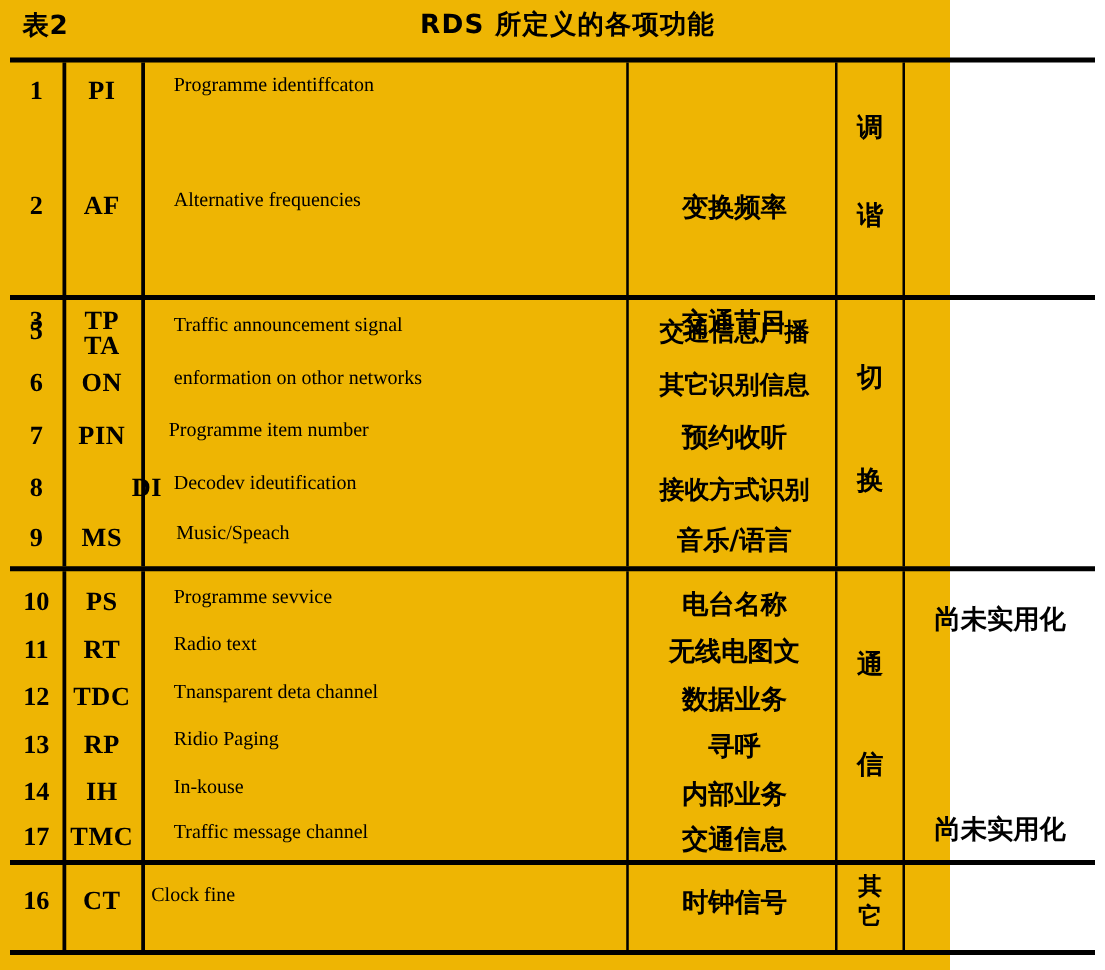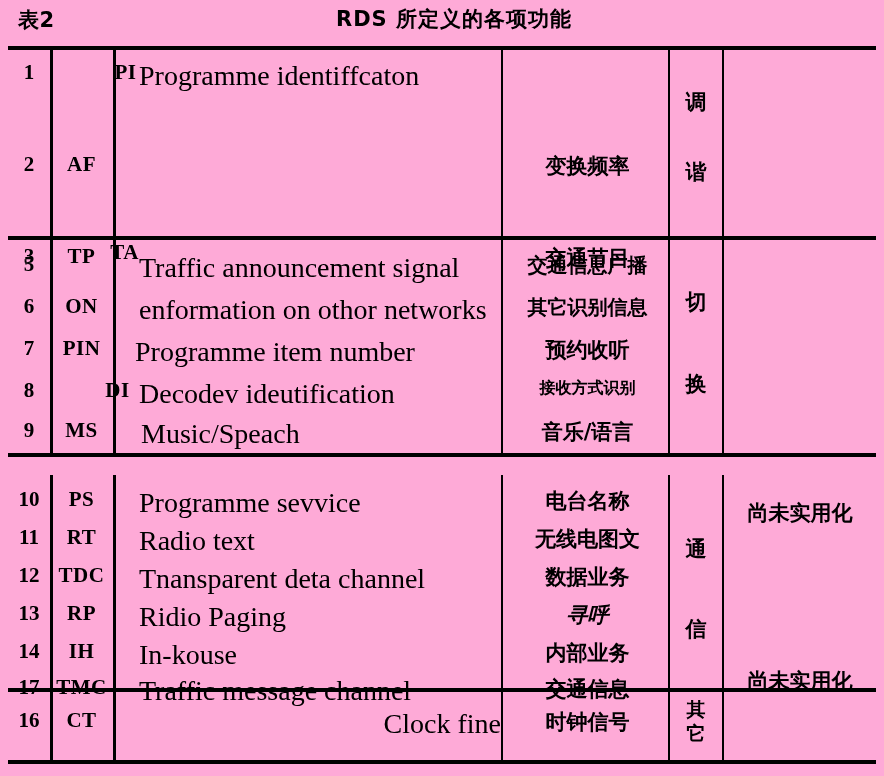--- a/index.html
+++ b/index.html
@@ -13,23 +13,23 @@
     overflow: hidden;
     font-family: "Liberation Serif", "DejaVu Serif", serif;
     color: #000000;
     position: relative;
     -webkit-font-smoothing: none;
   }
 
   
   .page {
     position: relative;
-    width: 884px;
+    width: 760px;
     height: 776px;
-    background: #f9a8d4;
+    background: #eab308;
   }
 
   
   .caption-row {
     position: absolute;
     left: 0;
     top: 0;
     width: 884px;
     height: 44px;
   }
@@ -86,21 +86,21 @@
   .vline.thin { width: 2px; }
 
   
   .block {
     position: absolute;
     left: 0;
     width: 868px;
   }
   .block.b1 { top: 4px;   height: 186px; }
   .block.b2 { top: 194px; height: 213px; }
-  .block.b3 { top: 429px; height: 231px; }
+  .block.b3 { top: 411px; height: 231px; }
   .block.b4 { top: 646px; height: 68px; }
 
   .rows {
     position: absolute;
     left: 0;
     top: 0;
     width: 868px;
     height: 100%;
   }
   .row {
@@ -126,25 +126,25 @@
     text-align: center;
     font-size: 21px;
     font-weight: bold;
     letter-spacing: 0.5px;
   }
   .c-eng {
     left: 113px;
     width: 380px;
     text-align: left;
     padding-left: 18px;
-    font-size: 28px;
+    font-size: 16px;
     box-sizing: border-box;
   }
   .c-eng.center {
-    text-align: right;
+    text-align: left;
     padding-left: 0;
   }
   .c-cn {
     left: 497px;
     width: 165px;
     text-align: center;
     font-size: 21px;
     font-weight: bold;
     font-family: "DejaVu Sans", "Liberation Sans", sans-serif;
   }
@@ -199,26 +199,27 @@
     <div class="block b1">
       <div class="vline" style="left:42px; top:0; height:186px;"></div>
       <div class="vline" style="left:105px; top:0; height:186px;"></div>
       <div class="vline thin" style="left:493px; top:0; height:186px;"></div>
       <div class="vline thin" style="left:660px; top:0; height:186px;"></div>
       <div class="vline thin" style="left:714px; top:0; height:186px;"></div>
 
       <div class="rows">
         <div class="row" style="height:46px;">
           <div class="cell c-num" style="top:10px;">1</div>
-          <div class="cell c-abbr" style="top:10px;margin-left:44px;">PI</div>
+          <div class="cell c-abbr" style="top:10px;">PI</div>
           <div class="cell c-eng" style="top:10px;">Programme identiffcaton</div>
         </div>
         <div class="row" style="height:46px;">
           <div class="cell c-num" style="top:56px;">2</div>
           <div class="cell c-abbr" style="top:56px;">AF</div>
+          <div class="cell c-eng" style="top:56px;">Alternative frequencies</div>
           <div class="cell c-cn" style="top:56px;">变换频率</div>
         </div>
         <div class="row" style="height:46px;">
           <div class="cell c-num" style="top:102px;">3</div>
           <div class="cell c-abbr" style="top:102px;">TP</div>
           <div class="cell c-cn" style="top:102px;">交通节目</div>
         </div>
       </div>
 
       <div class="c-cat" style="top:40px;">
@@ -230,41 +231,41 @@
     <div class="block b2">
       <div class="vline" style="left:42px; top:0; height:213px;"></div>
       <div class="vline" style="left:105px; top:0; height:213px;"></div>
       <div class="vline thin" style="left:493px; top:0; height:213px;"></div>
       <div class="vline thin" style="left:660px; top:0; height:213px;"></div>
       <div class="vline thin" style="left:714px; top:0; height:213px;"></div>
 
       <div class="rows">
         <div class="row">
           <div class="cell c-num" style="top:12px;">5</div>
-          <div class="cell c-abbr" style="top:0;padding-left:43px;">TA</div>
+          <div class="cell c-abbr" style="top:24px;">TA</div>
           <div class="cell c-eng" style="top:12px;">Traffic announcement  signal</div>
           <div class="cell c-cn" style="top:12px; font-size:20px;">交通信息广播</div>
         </div>
         <div class="row">
           <div class="cell c-num" style="top:54px;">6</div>
           <div class="cell c-abbr" style="top:54px;">ON</div>
           <div class="cell c-eng" style="top:54px;">enformation on othor  networks</div>
           <div class="cell c-cn" style="top:54px; font-size:20px;">其它识别信息</div>
         </div>
         <div class="row">
           <div class="cell c-num" style="top:96px;">7</div>
           <div class="cell c-abbr" style="top:96px;">PIN</div>
           <div class="cell c-eng" style="top:96px; padding-left:14px;">Programme  item number</div>
           <div class="cell c-cn" style="top:96px;">预约收听</div>
         </div>
         <div class="row">
           <div class="cell c-num" style="top:138px;">8</div>
           <div class="cell c-abbr" style="top:138px;padding-left:36px;">DI</div>
           <div class="cell c-eng" style="top:138px;">Decodev ideutification</div>
-          <div class="cell c-cn" style="top:138px; font-size:16px;">接收方式识别</div>
+          <div class="cell c-cn" style="top:138px; font-size:20px;">接收方式识别</div>
         </div>
         <div class="row">
           <div class="cell c-num" style="top:178px;">9</div>
           <div class="cell c-abbr" style="top:178px;">MS</div>
           <div class="cell c-eng" style="top:178px; padding-left:20px;">Music/Speach</div>
           <div class="cell c-cn" style="top:178px;">音乐/语言</div>
         </div>
       </div>
 
       <div class="c-cat" style="top:50px;">
@@ -296,21 +297,21 @@
         <div class="row">
           <div class="cell c-num" style="top:88px;">12</div>
           <div class="cell c-abbr" style="top:88px;">TDC</div>
           <div class="cell c-eng" style="top:88px;">Tnansparent  deta  channel</div>
           <div class="cell c-cn" style="top:88px;">数据业务</div>
         </div>
         <div class="row">
           <div class="cell c-num" style="top:126px;">13</div>
           <div class="cell c-abbr" style="top:126px;">RP</div>
           <div class="cell c-eng" style="top:126px;">Ridio  Paging</div>
-          <div class="cell c-cn" style="top:126px;font-style:italic;">寻呼</div>
+          <div class="cell c-cn" style="top:126px;">寻呼</div>
         </div>
         <div class="row">
           <div class="cell c-num" style="top:164px;">14</div>
           <div class="cell c-abbr" style="top:164px;">IH</div>
           <div class="cell c-eng" style="top:164px;">In-kouse</div>
           <div class="cell c-cn" style="top:164px;">内部业务</div>
         </div>
         <div class="row">
           <div class="cell c-num" style="top:200px;">17</div>
           <div class="cell c-abbr" style="top:200px;">TMC</div>

